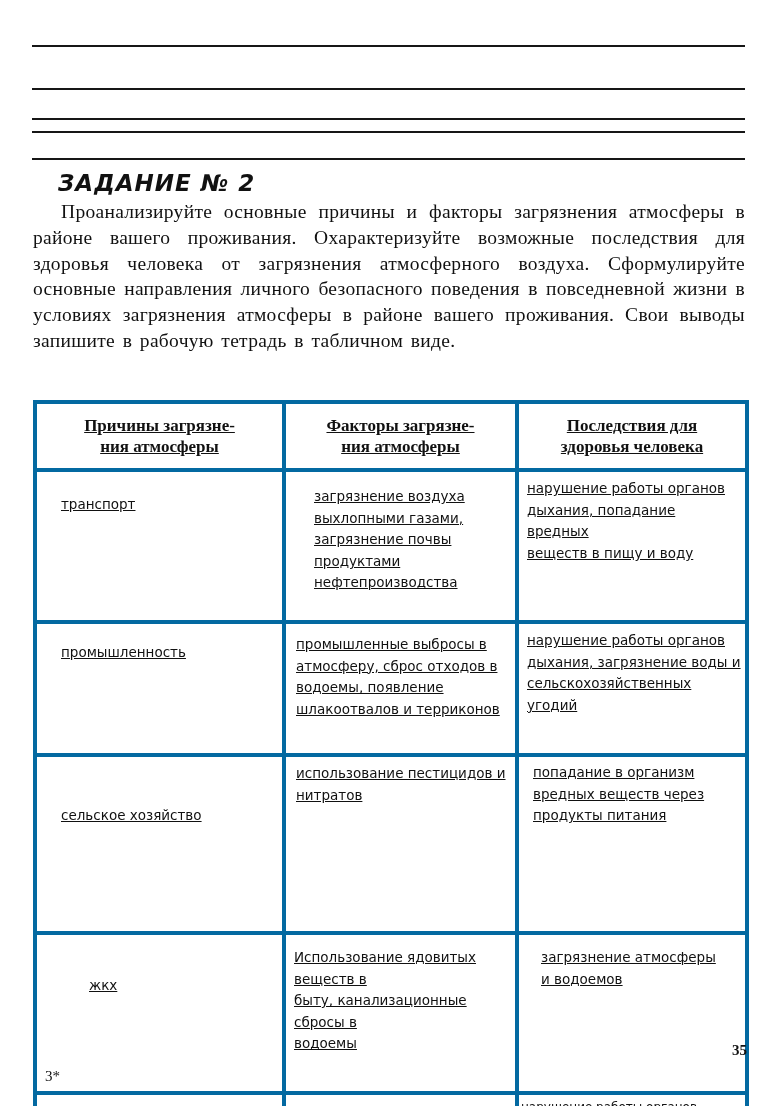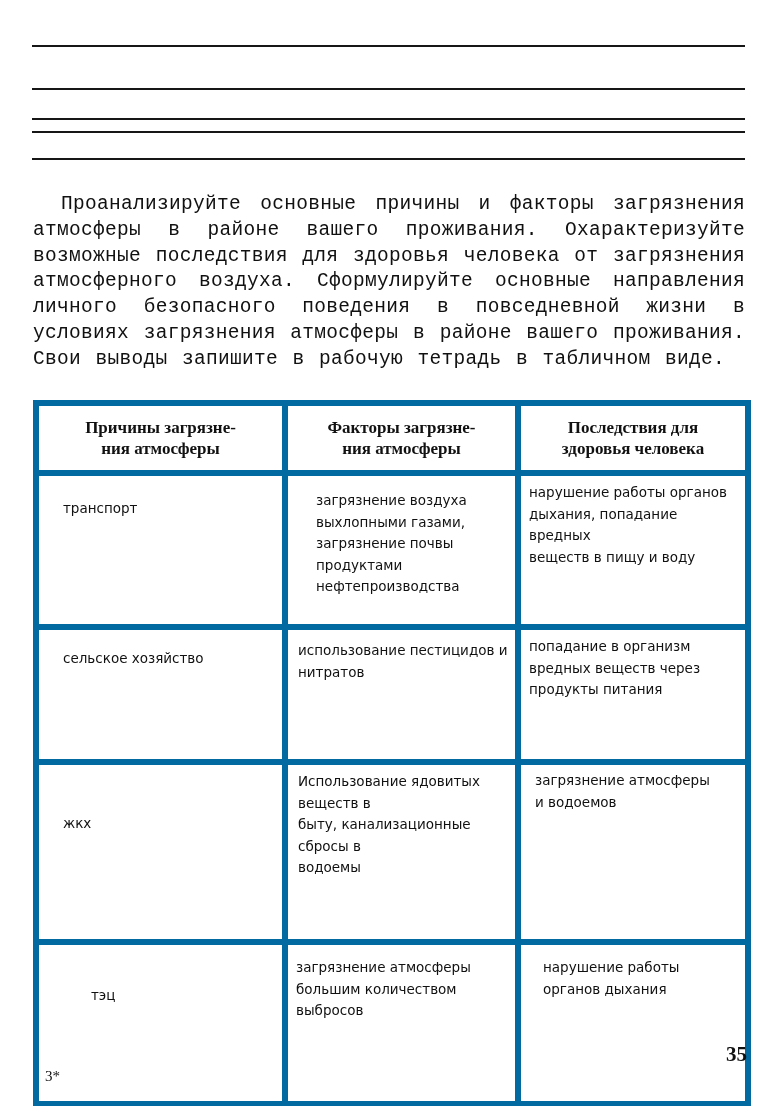--- a/index.html
+++ b/index.html
@@ -22,35 +22,36 @@
   .rule.r4 { top:131px; }
   .rule.r5 { top:158px; }
 
   .heading {
     position:absolute; top:170px; left:58px;
     font-family:"DejaVu Sans", sans-serif;
     font-weight:bold; font-style:italic;
     font-size:23px; letter-spacing:1px;
   }
   .intro {
-    position:absolute; top:192px; left:33px; width:712px;
+    position:absolute; top:199px; left:33px; width:712px;
     font-size:19.5px; line-height:25.8px;
     text-align:justify; text-indent:28px;
-    letter-spacing:0.3px; word-spacing:2.5px;font-family:Liberation Mono, monospace;
+    letter-spacing:0.3px; word-spacing:2.5px;
   }
 
   table.ptable {
     position:absolute; top:400px; left:33px;
     width:712px; border-collapse:collapse;
     table-layout:fixed;
   }
   .ptable th, .ptable td {
-    border:6px solid #0369a1;
+    border:4px solid #0369a1;
     vertical-align:top;
     white-space:pre-line;
+    text-decoration:underline;
   }
   .ptable th {
     height:56px;
     font-size:17px; font-weight:bold;
     text-align:center; vertical-align:middle;
     line-height:1.25; padding:4px 6px;
   }
   .ptable td {
     font-family:"DejaVu Sans", sans-serif;
     font-size:13.5px; line-height:1.6;
@@ -86,34 +87,35 @@
   tbody tr:nth-child(3) td:nth-child(3) { padding:5px 6px 16px 14px; }
   tbody tr:nth-child(4) td:nth-child(3) { padding:12px 6px 6px 22px;border-radius:12px; }
   tbody tr:nth-child(5) td:nth-child(3) { padding:3px 2px 6px 2px; font-size:12px; }
 
   .footer-mark {
     position:absolute; left:45px; top:1068px;
     font-size:15px;
   }
   .page-number {
     position:absolute; right:28px; top:1042px;
-    font-size:21px; font-weight:bold;
+    font-size:15px; font-weight:bold;
   }
 </style>
 </head>
 <body>
 
 <div class="page">
 
   <div class="rule r1"></div>
   <div class="rule r2"></div>
   <div class="rule r3"></div>
   <div class="rule r4"></div>
   <div class="rule r5"></div>
 
+  <div class="heading">ЗАДАНИЕ № 2</div>
 
   <div class="intro">Проанализируйте основные причины и факторы загрязнения атмосферы в районе вашего проживания. Охарактеризуйте возможные последствия для здоровья человека от загрязнения атмосферного воздуха. Сформулируйте основные направления личного безопасного поведения в повседневной жизни в условиях загрязнения атмосферы в районе вашего проживания. Свои выводы запишите в рабочую тетрадь в табличном виде.</div>
 
   <table class="ptable">
     <colgroup>
       <col class="c1">
         <col class="c2">
         <col class="c3">
     </colgroup>
     <thead>
@@ -130,20 +132,30 @@
       <tr>
         <td>транспорт</td>
         <td>загрязнение воздуха
 выхлопными газами,
 загрязнение почвы
 продуктами
 нефтепроизводства</td>
         <td>нарушение работы органов
 дыхания, попадание вредных
 веществ в пищу и воду</td>
+      </tr>
+      <tr>
+        <td>промышленность</td>
+        <td>промышленные выбросы в
+атмосферу, сброс отходов в
+водоемы, появление
+шлакоотвалов и терриконов</td>
+        <td>нарушение работы органов
+дыхания, загрязнение воды и
+сельскохозяйственных угодий</td>
       </tr>
       <tr>
         <td>сельское хозяйство</td>
         <td>использование пестицидов и
 нитратов</td>
         <td>попадание в организм
 вредных веществ через
 продукты питания</td>
       </tr>
       <tr>

